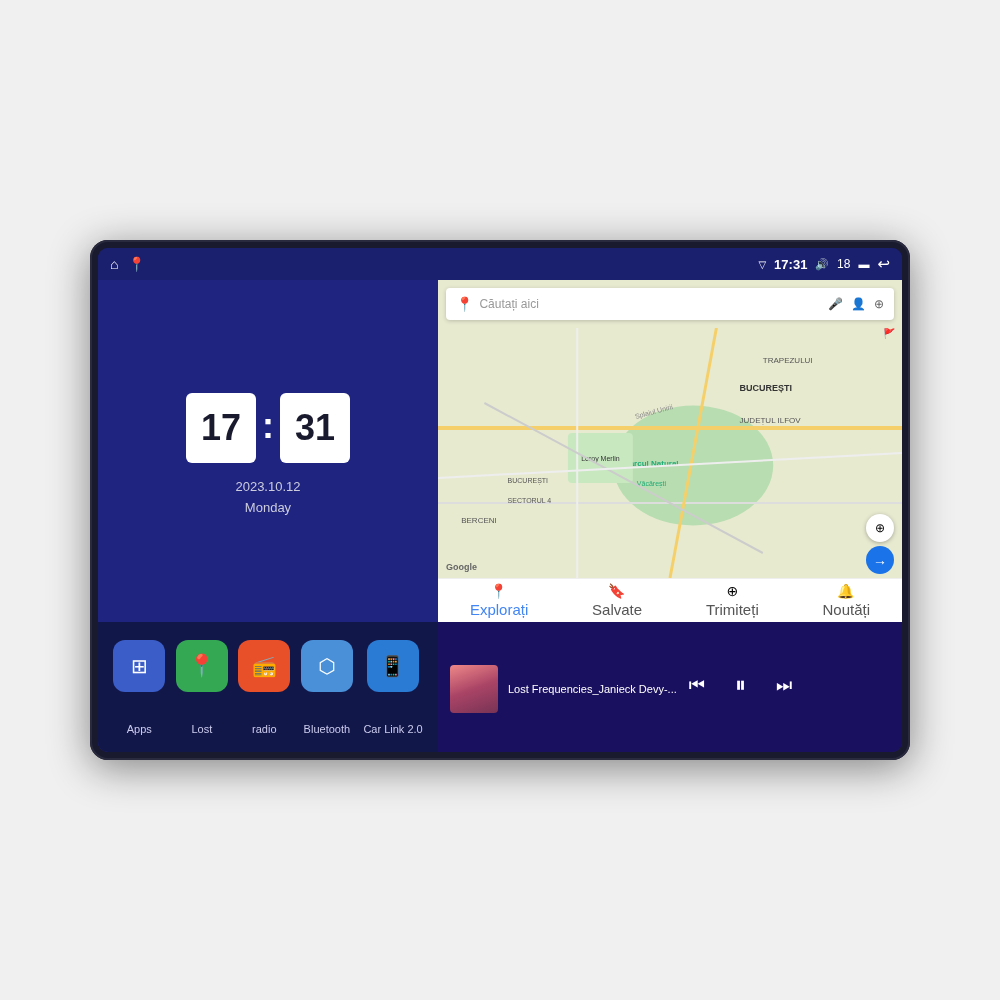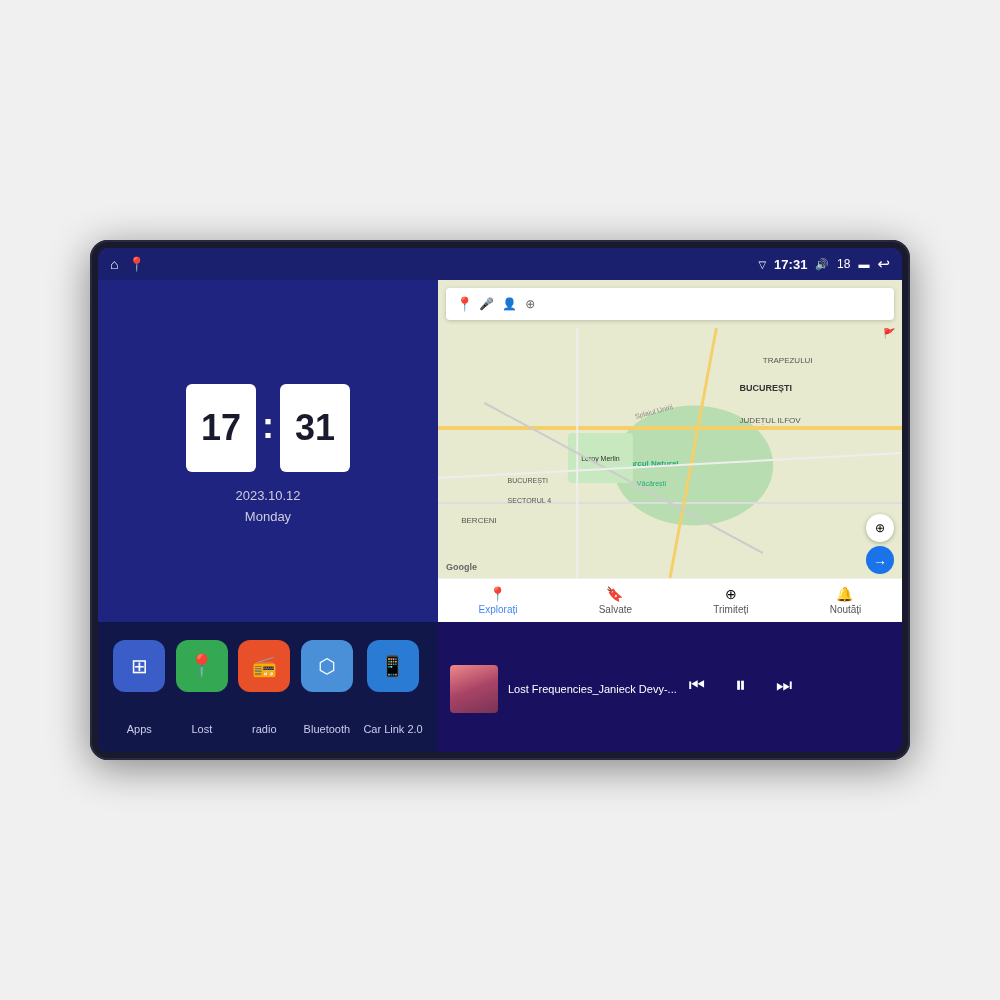--- a/index.html
+++ b/index.html
@@ -95,21 +95,21 @@
       display: flex;
       align-items: center;
       gap: 6px;
       margin-bottom: 14px;
     }
 
     .clock-block {
       background: white;
       border-radius: 6px;
       width: 70px;
-      height: 88px;
+      height: 70px;
       display: flex;
       align-items: center;
       justify-content: center;
       font-size: 36px;
       font-weight: bold;
       color: #1a1a2e;
     }
 
     .clock-colon {
       color: white;
@@ -212,21 +212,21 @@
       flex-direction: column;
       align-items: center;
       gap: 2px;
     }
 
     .map-nav-icon {
       font-size: 14px;
     }
 
     .map-nav-label {
-      font-size: 10px;
+      font-size: 15px;
       color: #555;
     }
 
     .map-nav-item.active .map-nav-label {
       color: #4285f4;
     }
 
     .map-nav-item.active .map-nav-icon {
       color: #4285f4;
     }
@@ -470,20 +470,21 @@
               <text x="70%" y="14%" font-size="8" fill="#555">TRAPEZULUI</text>
               <text x="5%" y="78%" font-size="8" fill="#555">BERCENI</text>
               <text x="15%" y="62%" font-size="7" fill="#555">BUCUREȘTI</text>
               <text x="15%" y="70%" font-size="7" fill="#555">SECTORUL 4</text>
 
               <text x="42%" y="36%" font-size="7" fill="#888" transform="rotate(-15,200,80)">Splaiul Unirii</text>
             </svg>
 
             <div class="map-search-bar">
               <span class="map-pin-icon">📍</span>
+              <span class="map-search-text">Căutați aici</span>
               <div class="map-search-icons">
                 <span>🎤</span>
                 <span>👤</span>
                 <span>⊕</span>
               </div>
             </div>
 
             <div class="map-overlay-btn map-compass" style="position:absolute; right:8px; bottom:80px; background:white; border-radius:50%; width:28px; height:28px; display:flex; align-items:center; justify-content:center; box-shadow: 0 1px 4px rgba(0,0,0,0.3); font-size:12px;">⊕</div>
             <div class="map-blue-btn">→</div>
 

